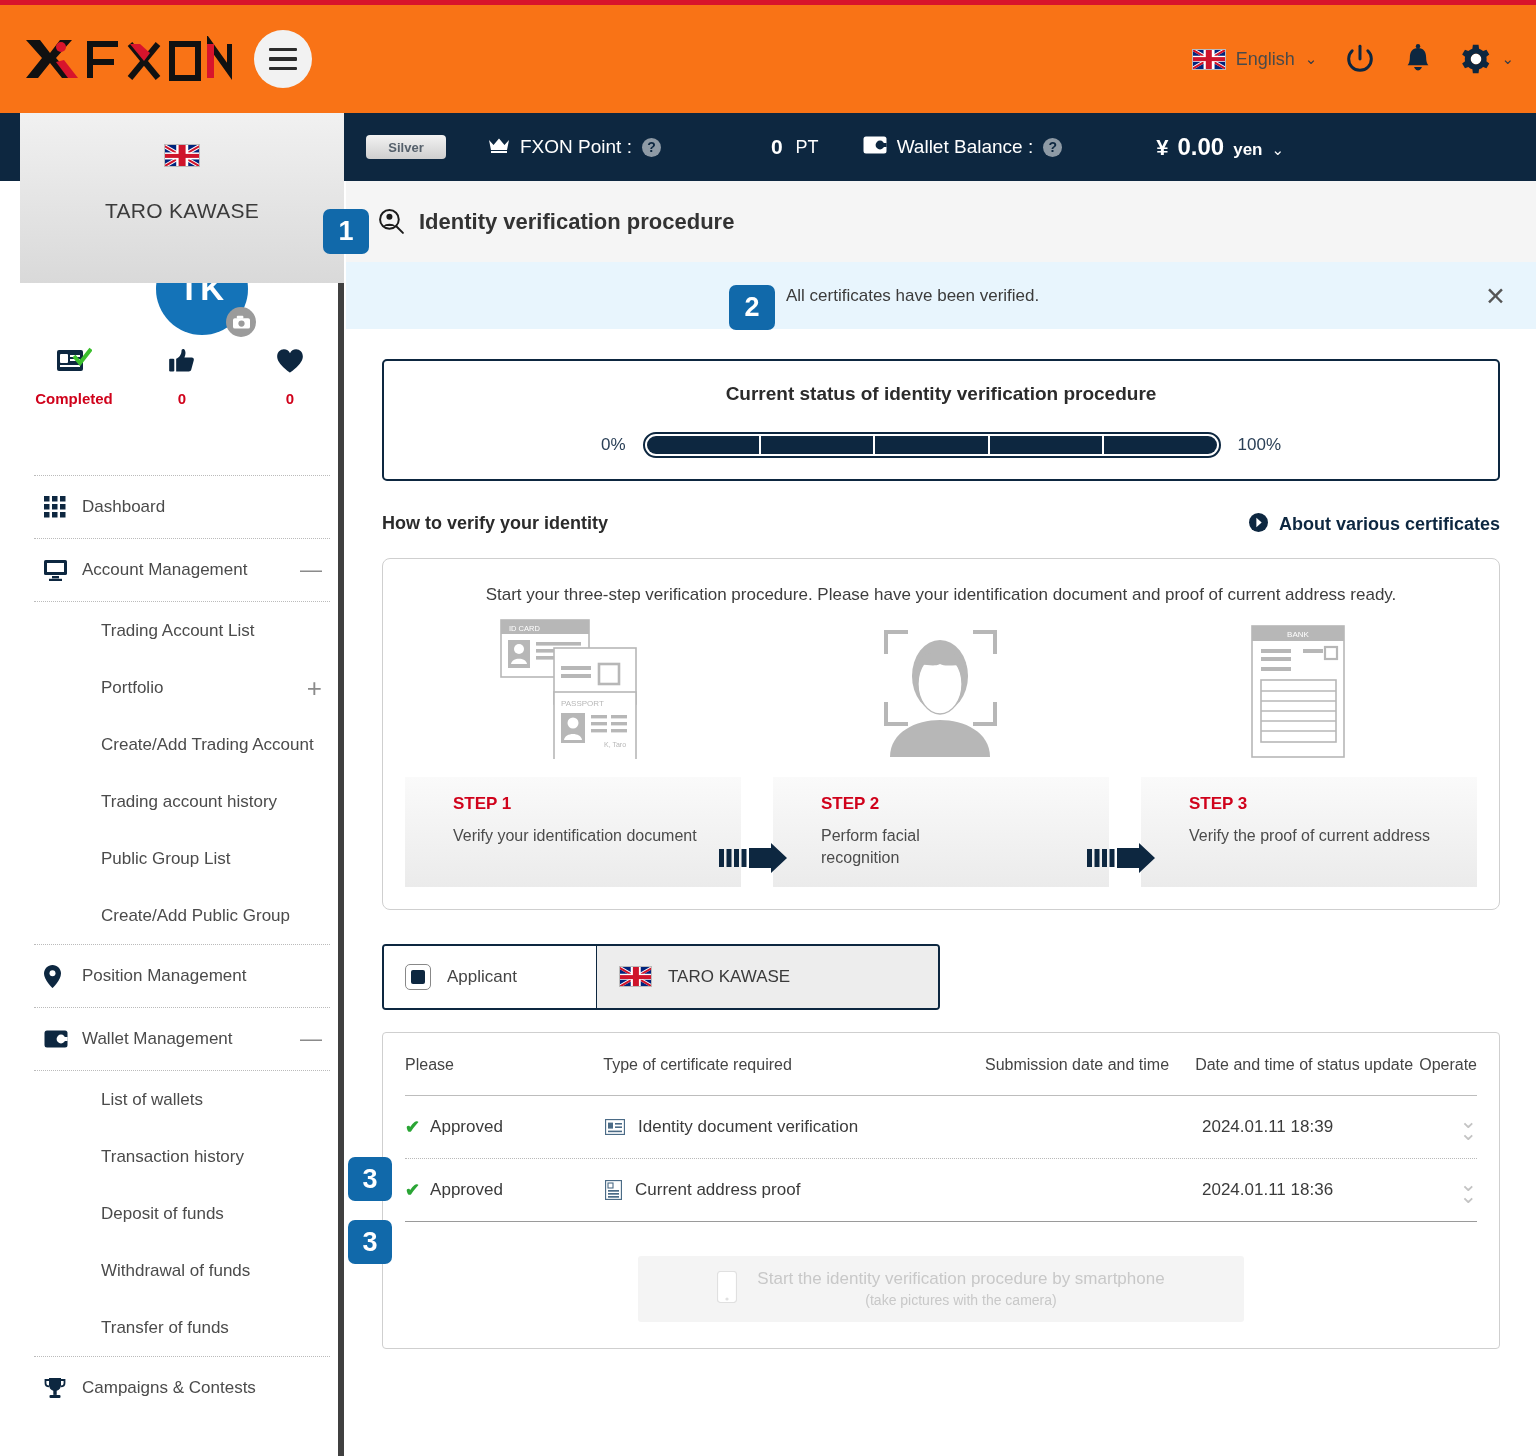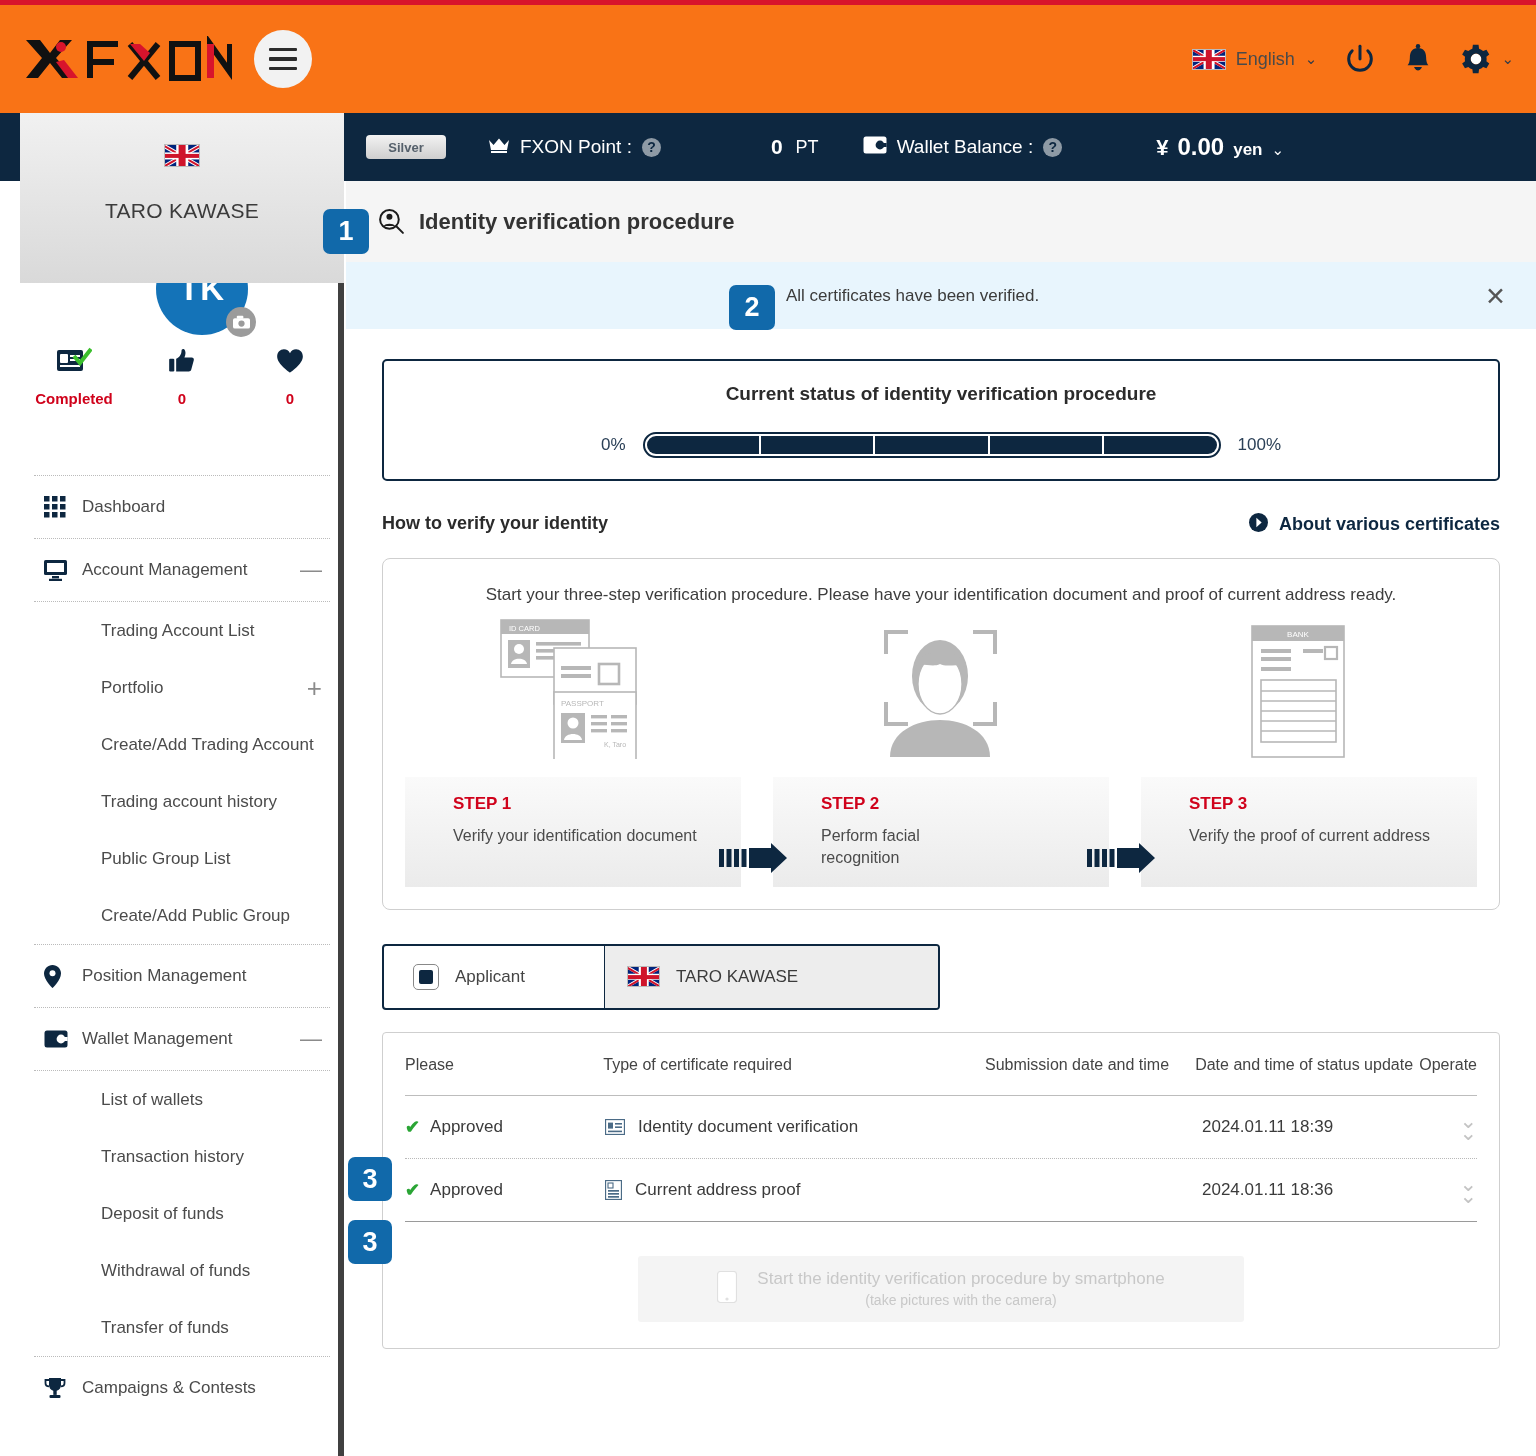--- a/index.html
+++ b/index.html
@@ -131,21 +131,21 @@
   .steps-row { margin-top:18px; display:flex; align-items:stretch; position:relative; }
   .stepcard { flex:1; background:linear-gradient(180deg,#fafafa 0%, #ebebeb 100%);
               padding:17px 0 17px 48px; min-height:84px; }
   .step-n { font-size:17px; font-weight:bold; color:#d0021b; }
   .step-d { margin-top:11px; font-size:16px; color:#4b4b4b; line-height:1.4; }
   .arrow { width:32px; position:relative; }
   .arrow-in { position:absolute; left:-22px; bottom:14px; width:72px; height:30px; }
 
   .applicant-box { margin-top:34px; width:558px; border:2px solid #0d2740; border-radius:4px;
                    display:flex; height:66px; overflow:hidden; }
-  .app-left { width:212px; display:flex; align-items:center; gap:16px; padding-left:21px; background:#fff;margin-left:8px; }
+  .app-left { width:212px; display:flex; align-items:center; gap:16px; padding-left:21px; background:#fff; }
   .app-radio { width:26px; height:26px; border:1.6px solid #888; border-radius:5px;
                display:flex; align-items:center; justify-content:center; }
   .app-radio i { width:14px; height:14px; background:#0d2740; border-radius:2px; display:block; }
   .app-lab { font-size:17px; color:#444; }
   .app-right { flex:1; display:flex; align-items:center; gap:16px; padding-left:22px;
                background:#ededed; border-left:1px solid #0d2740; }
   .app-name { font-size:17px; color:#3b3b3b; }
 
   .table-box { margin-top:22px; border:1px solid #cfcfcf; border-radius:4px; padding:0 22px 26px 22px; }
   .thead { display:flex; align-items:flex-start; padding:22px 0 20px 0; border-bottom:1px solid #bdbdbd; }

